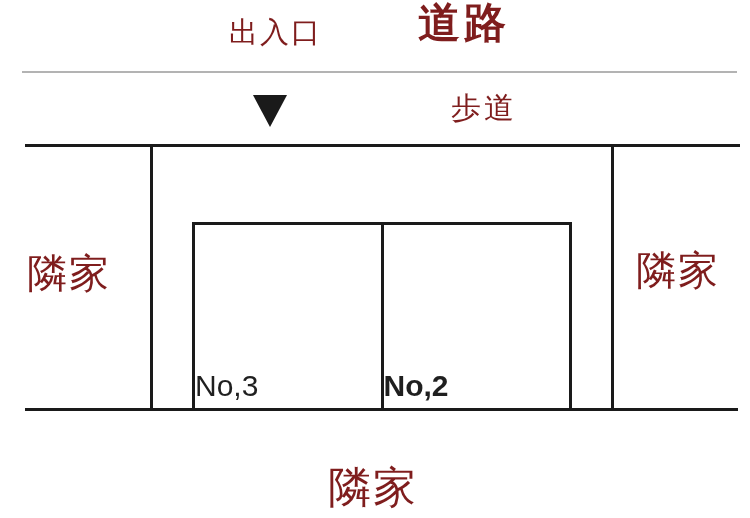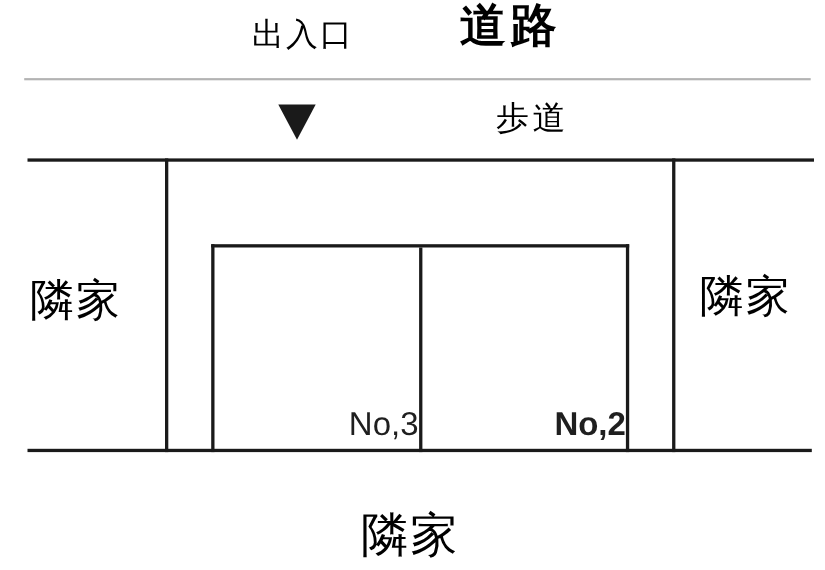--- a/index.html
+++ b/index.html
@@ -13,21 +13,21 @@
     height: 518px;
     background: #ffffff;
     font-family: "Liberation Sans", "DejaVu Sans", sans-serif;
     color: #1a1a1a;
     overflow: hidden;
   }
   .txt {
     position: absolute;
     white-space: nowrap;
     line-height: 1;
-    color: #000000;
+    color: #7f1d1d;
   }
   
   .road-label {
     left: 418px; top: 2px;
     font-size: 42px;
     letter-spacing: 4px;
     font-weight: bold;
   }
   .entrance-label {
     left: 229px; top: 18px;
@@ -80,21 +80,21 @@
     box-sizing: border-box;
     border-top: 3px solid #1a1a1a;
     border-left: 3px solid #1a1a1a;
     border-right: 3px solid #1a1a1a;
     display: flex;
   }
   .stall {
     flex: 1 1 0;
     display: flex;
     align-items: flex-end;
-    justify-content: flex-end;
+    justify-content: flex-start;
     padding-bottom: 10px;
   }
   .stall + .stall {
     border-left: 3px solid #1a1a1a;
     font-weight: bold;
   }
   .stall-label {
     font-size: 30px;
     line-height: 1;
     color: #1f1f1f;

